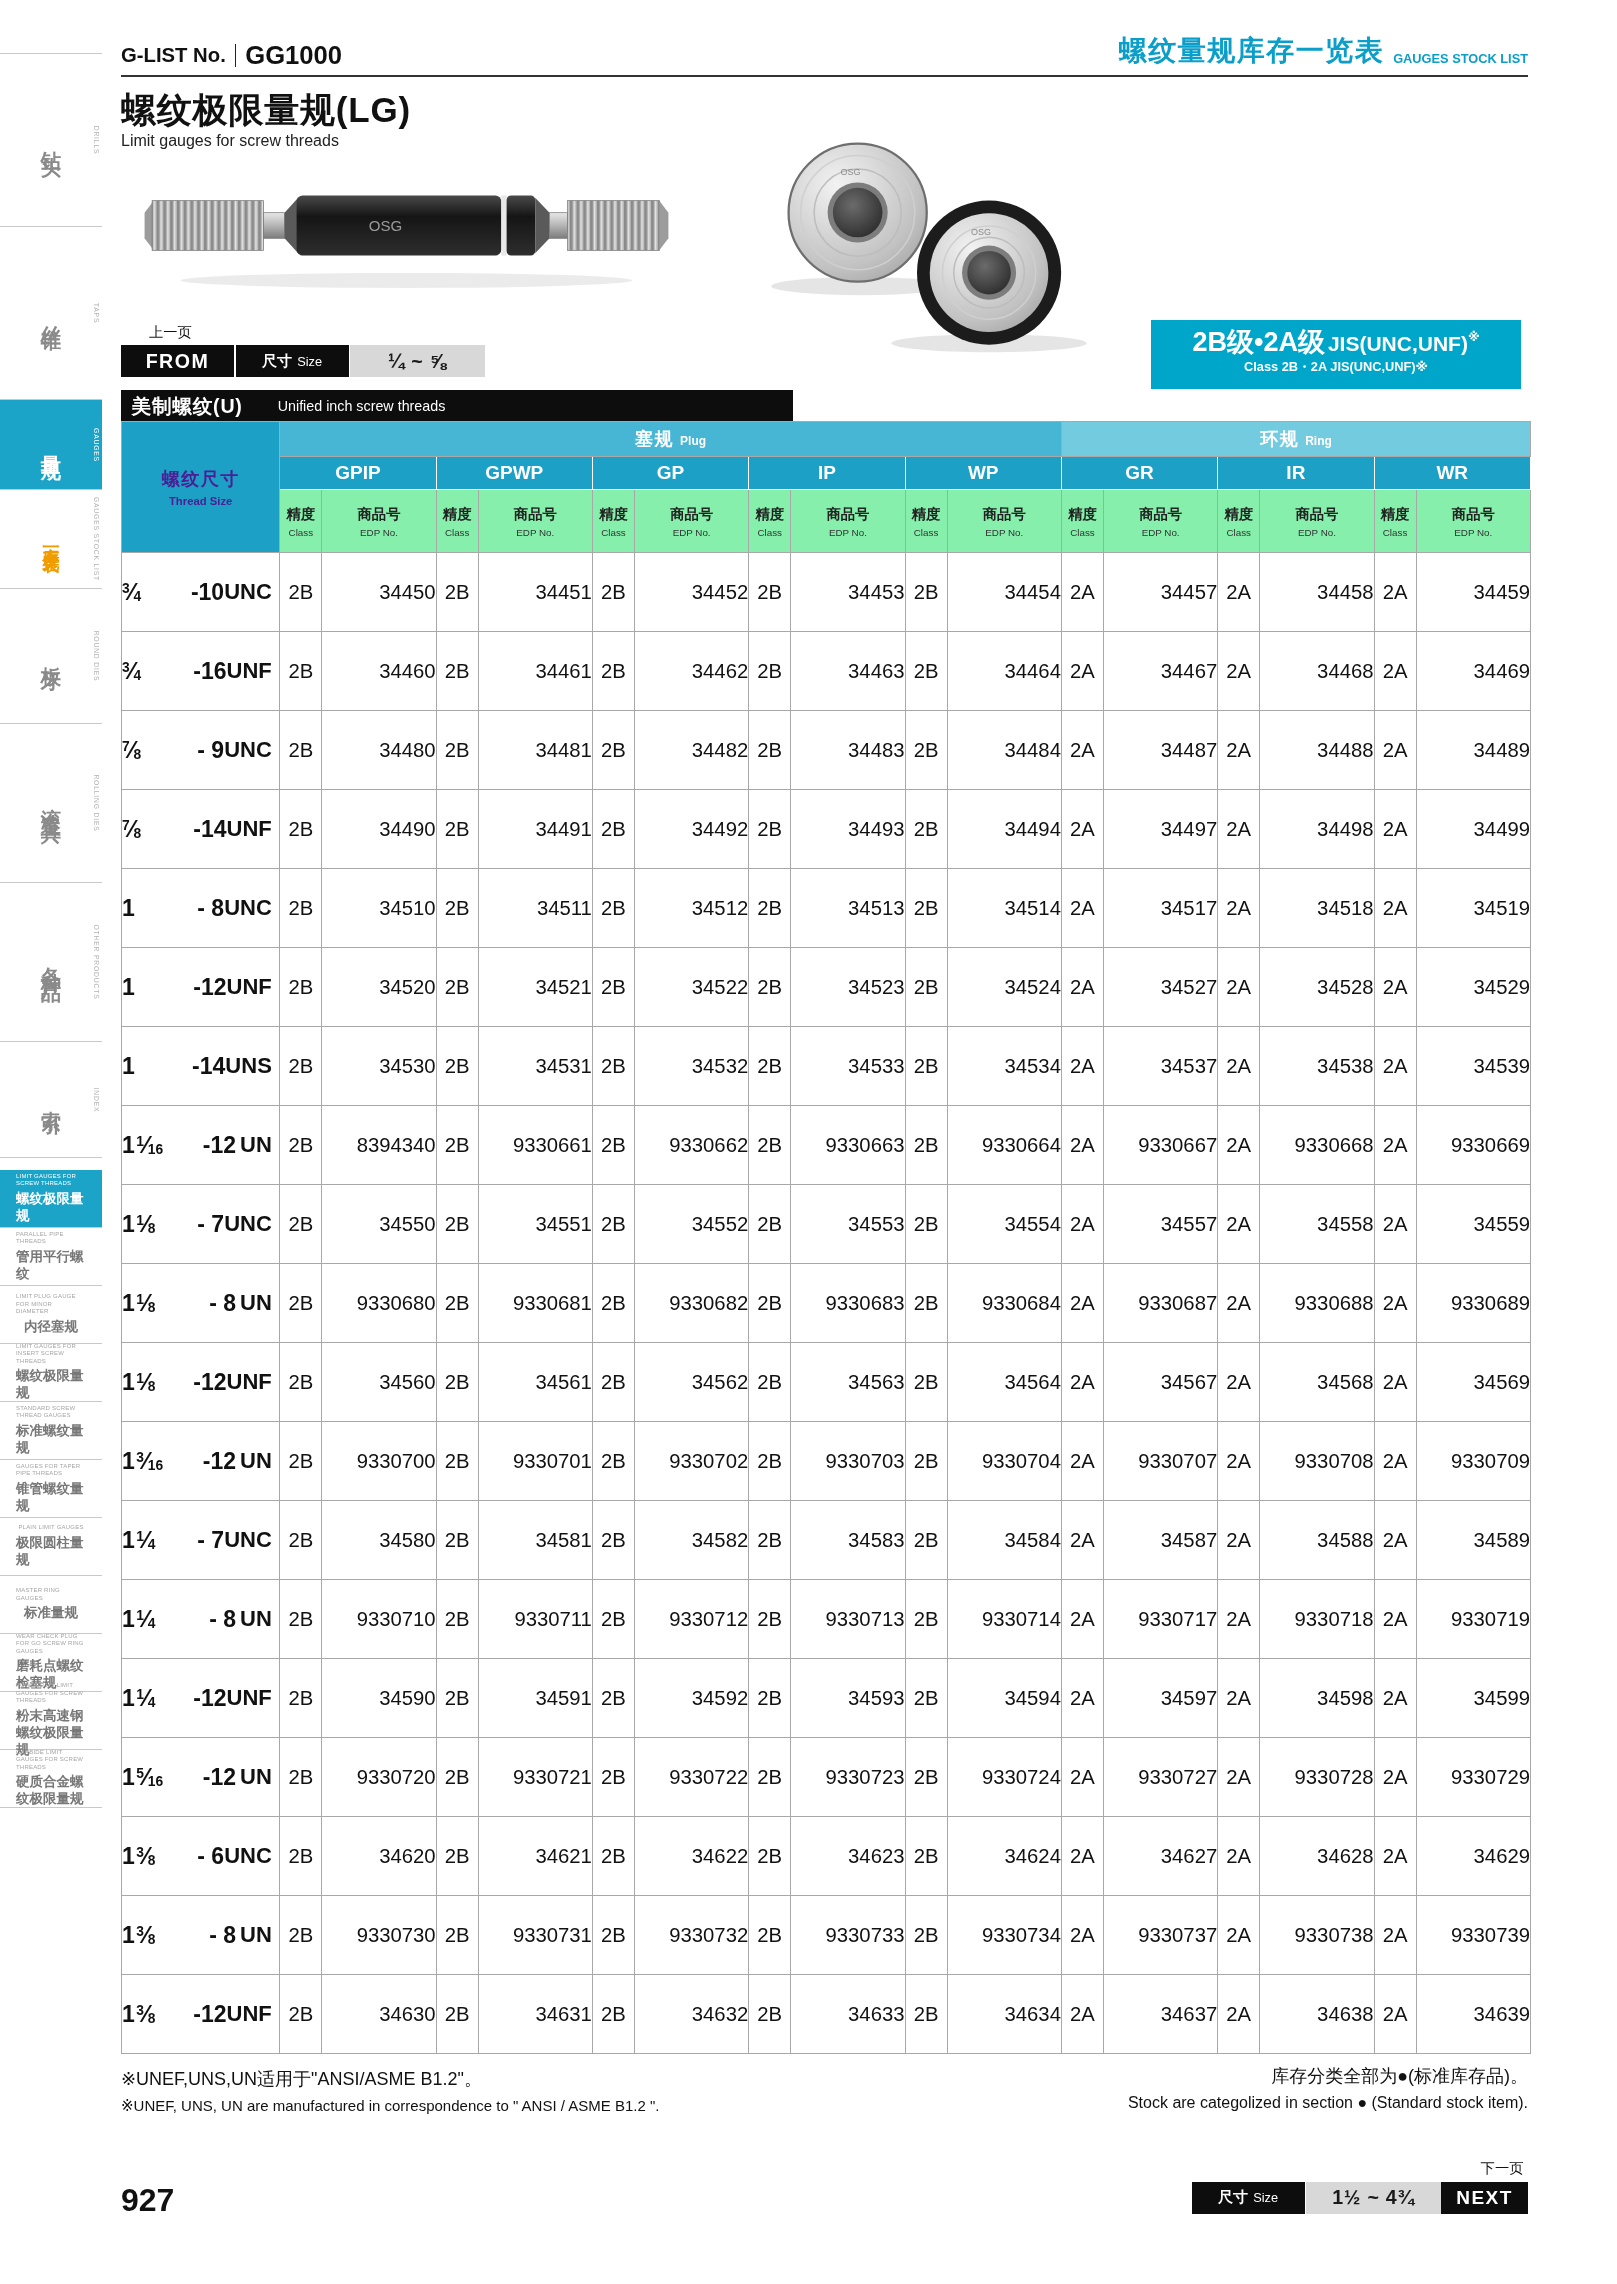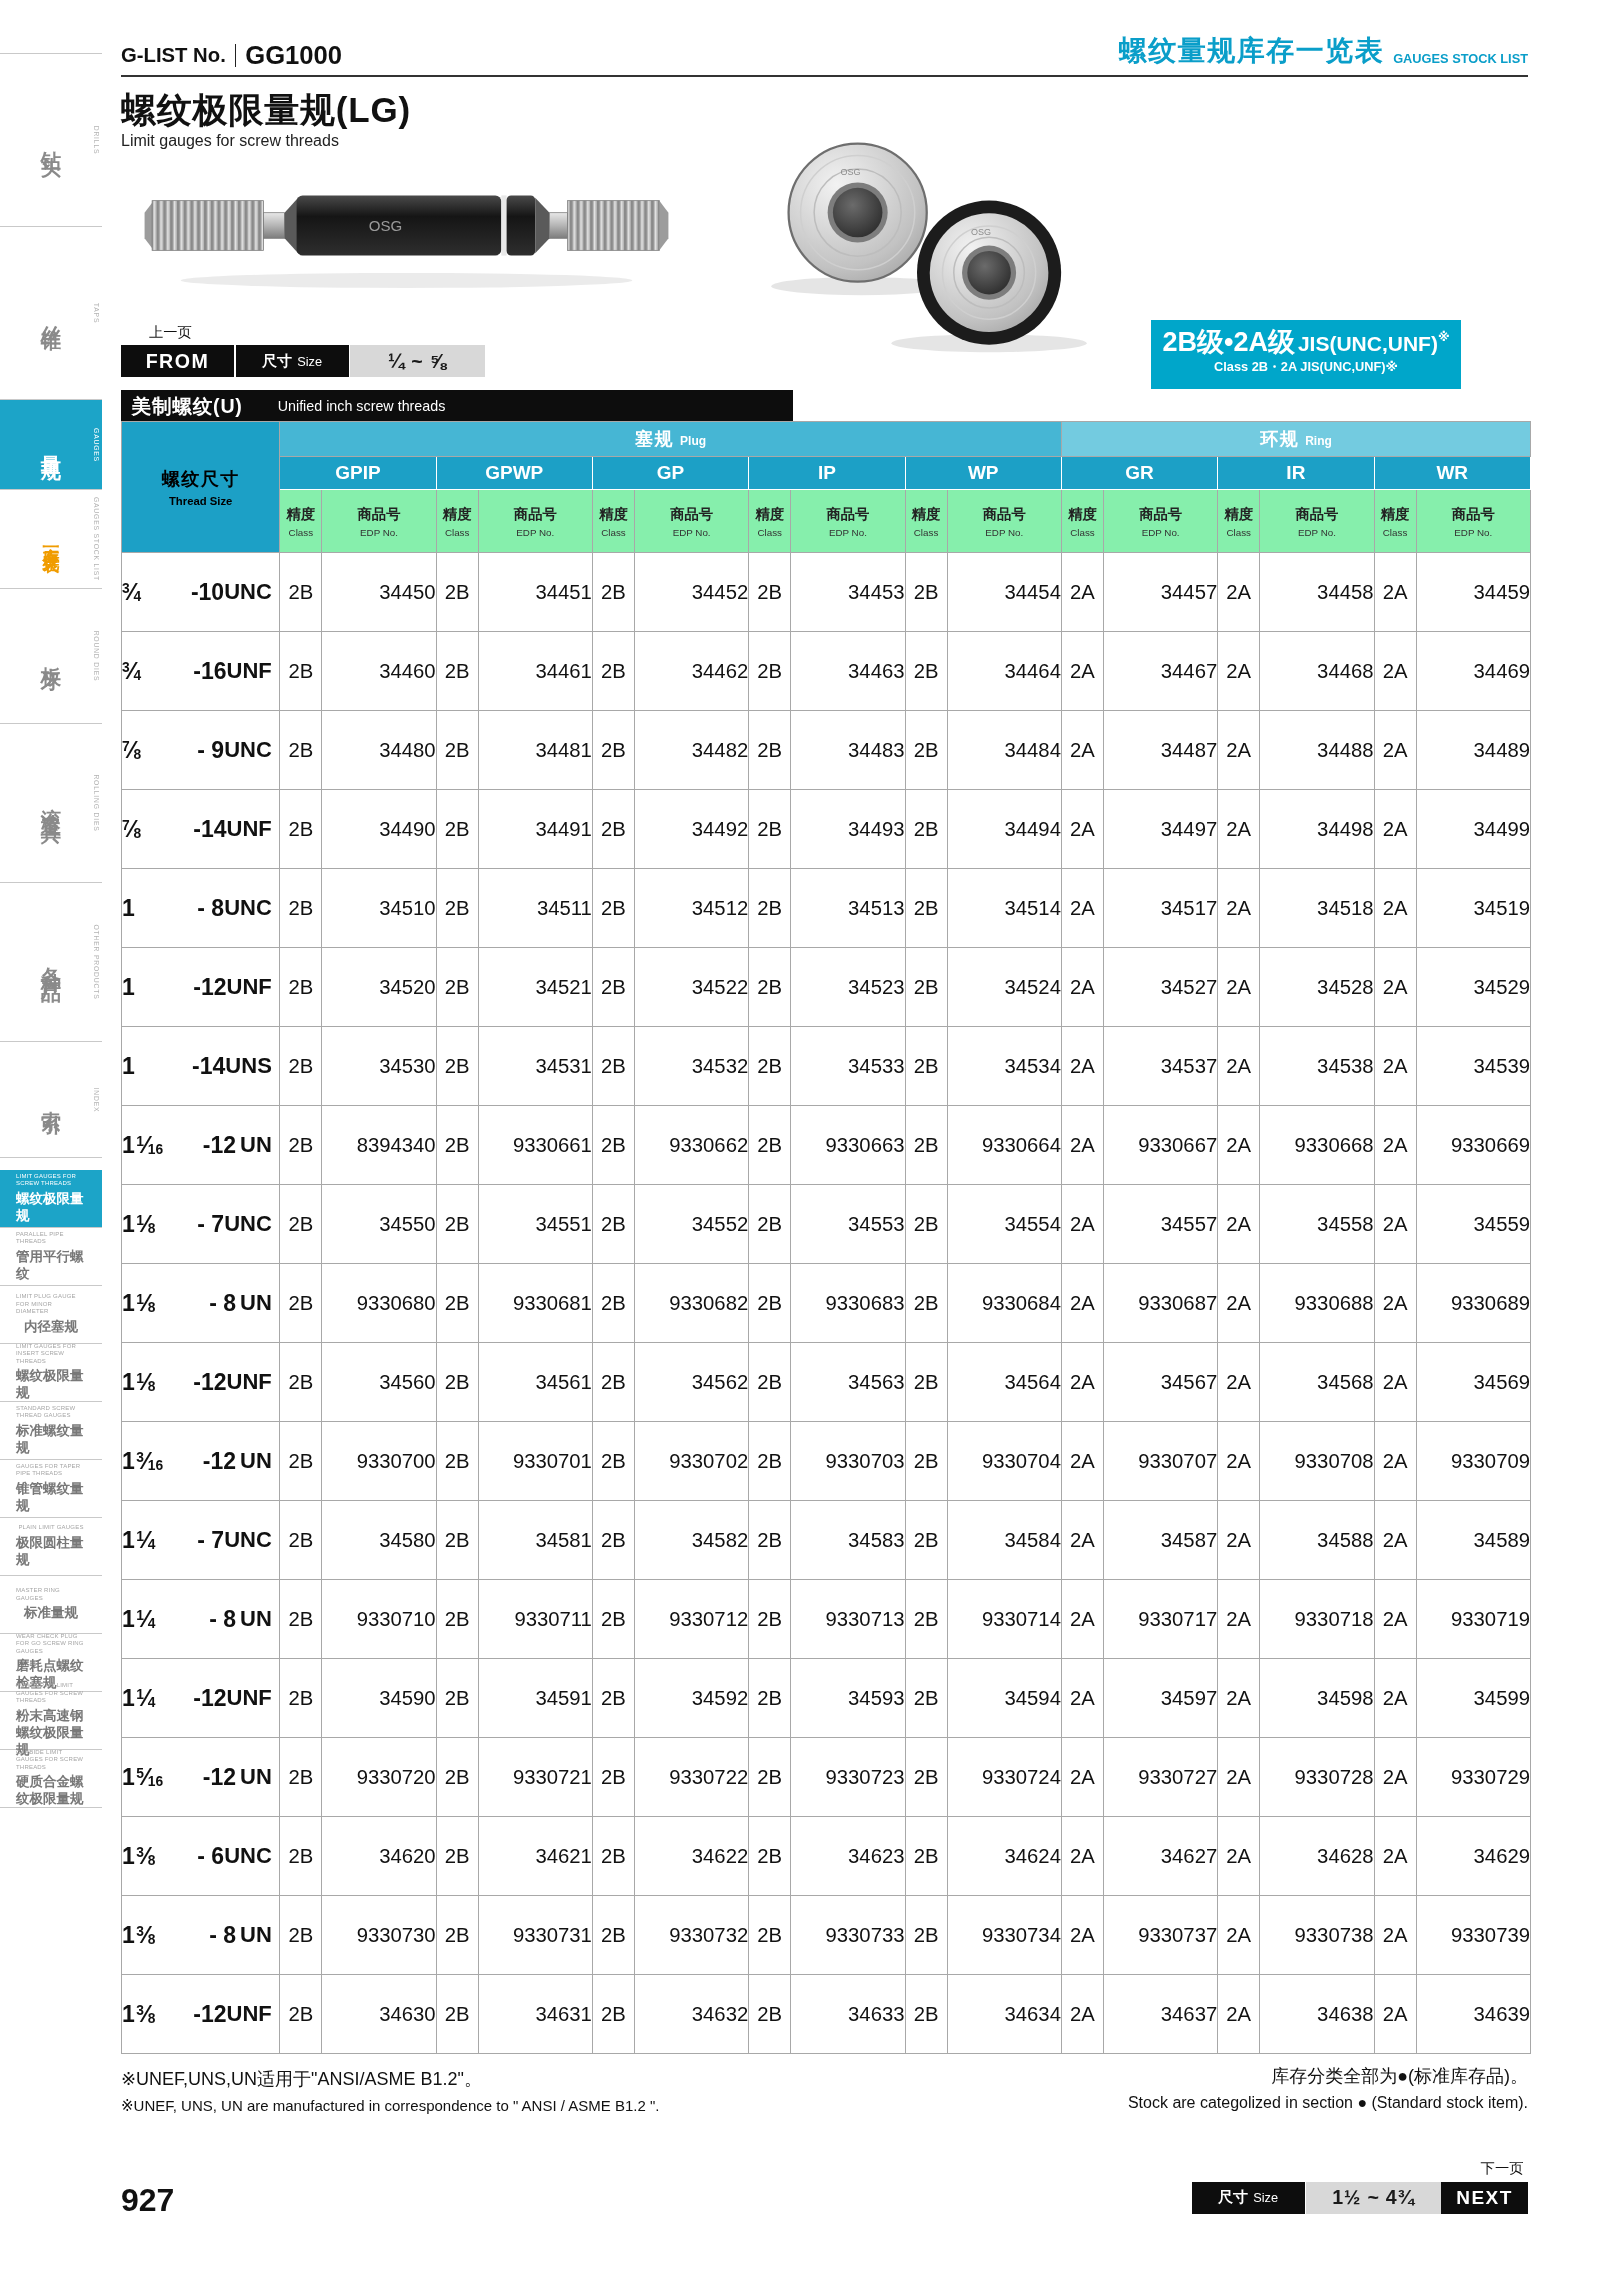--- a/index.html
+++ b/index.html
@@ -49,21 +49,21 @@
   .ptitle-cn{font-size:28px;font-weight:bold;color:#0A9EC9;letter-spacing:1.5px;}
   .ptitle-en{font-size:12.8px;font-weight:bold;color:#0A9EC9;margin-left:9px;padding-bottom:3.8px;}
   .rule{position:absolute;left:19px;top:75px;width:1407px;height:1.5px;background:#333;}
 
   .sec-title{position:absolute;left:19px;top:87px;font-size:35px;font-weight:bold;letter-spacing:0.8px;}
   .sec-sub{position:absolute;left:19px;top:132px;font-size:16px;color:#222;}
 
   .photo-plug{position:absolute;left:41px;top:154px;}
   .photo-rings{position:absolute;left:639px;top:139px;}
 
-  .classbox{position:absolute;left:1049px;top:320px;width:310px;height:69px;background:#00A6CA;
+  .classbox{position:absolute;left:1049px;top:320px;width:370px;height:69px;background:#00A6CA;
             color:#fff;text-align:center;box-sizing:border-box;padding-top:7.5px;}
   .cb-l1{font-size:27px;font-weight:bold;line-height:1.05;}
   .cb-l1 .mid{font-size:21px;font-weight:bold;margin-left:3px;}
   .cb-l1 sup{font-size:12px;}
   .cb-l2{font-size:12.8px;font-weight:bold;margin-top:3px;}
 
   .prevlabel{position:absolute;left:47px;top:323px;font-size:14.3px;color:#111;}
   .frombar{position:absolute;left:19px;top:345px;height:32px;display:flex;border-radius:7px;}
   .nb{display:flex;align-items:center;justify-content:center;box-sizing:border-box;height:32px;}
   .nb.black{background:#0d0d0d;color:#fff;margin-right:1.5px;}
@@ -82,21 +82,21 @@
   
   #gauge-table{position:absolute;left:19px;top:421px;width:1410px;border-collapse:collapse;
                table-layout:fixed;background:#fff;}
   #gauge-table th,#gauge-table td{border:0.8px solid #a8a8a8;padding:0;box-sizing:border-box;}
   #gauge-table thead th{font-weight:bold;}
   .band1 th{height:35px;}
   th.plugband{background:#46B6D4;color:#fff;border-color:#fff #a8a8a8 #fff #a8a8a8;}
   th.ringband{background:#73CBE0;color:#fff;border-color:#fff #a8a8a8 #fff #fff;}
   .b1cn{font-size:18px;letter-spacing:1.5px;}
   .b1en{font-size:12px;margin-left:6px;}
-  #th-size{background:#1CA0C6;color:#000000;}
+  #th-size{background:#1CA0C6;color:#4c1d95;}
   #th-size .cn{font-size:18px;letter-spacing:1.5px;}
   #th-size .en{font-size:11.3px;margin-top:4.5px;font-weight:bold;}
   #gauge-name-row th{background:#1CA0C6;color:#fff;font-size:19px;height:33px;border-color:#fff;}
   #subhead-row th{background:#86efac;color:#222;height:63px;font-weight:bold;}
   .cnl{font-size:14.3px;}
   .enl{font-size:9.8px;margin-top:3px;font-weight:normal;color:#333;}
 
   #table-body td{height:79px;font-size:20.3px;color:#111;}
   td.cls{text-align:center;font-size:19.6px;border-right-color:#d8d8d8;}
   td.edp{text-align:right;padding-right:9px;}

